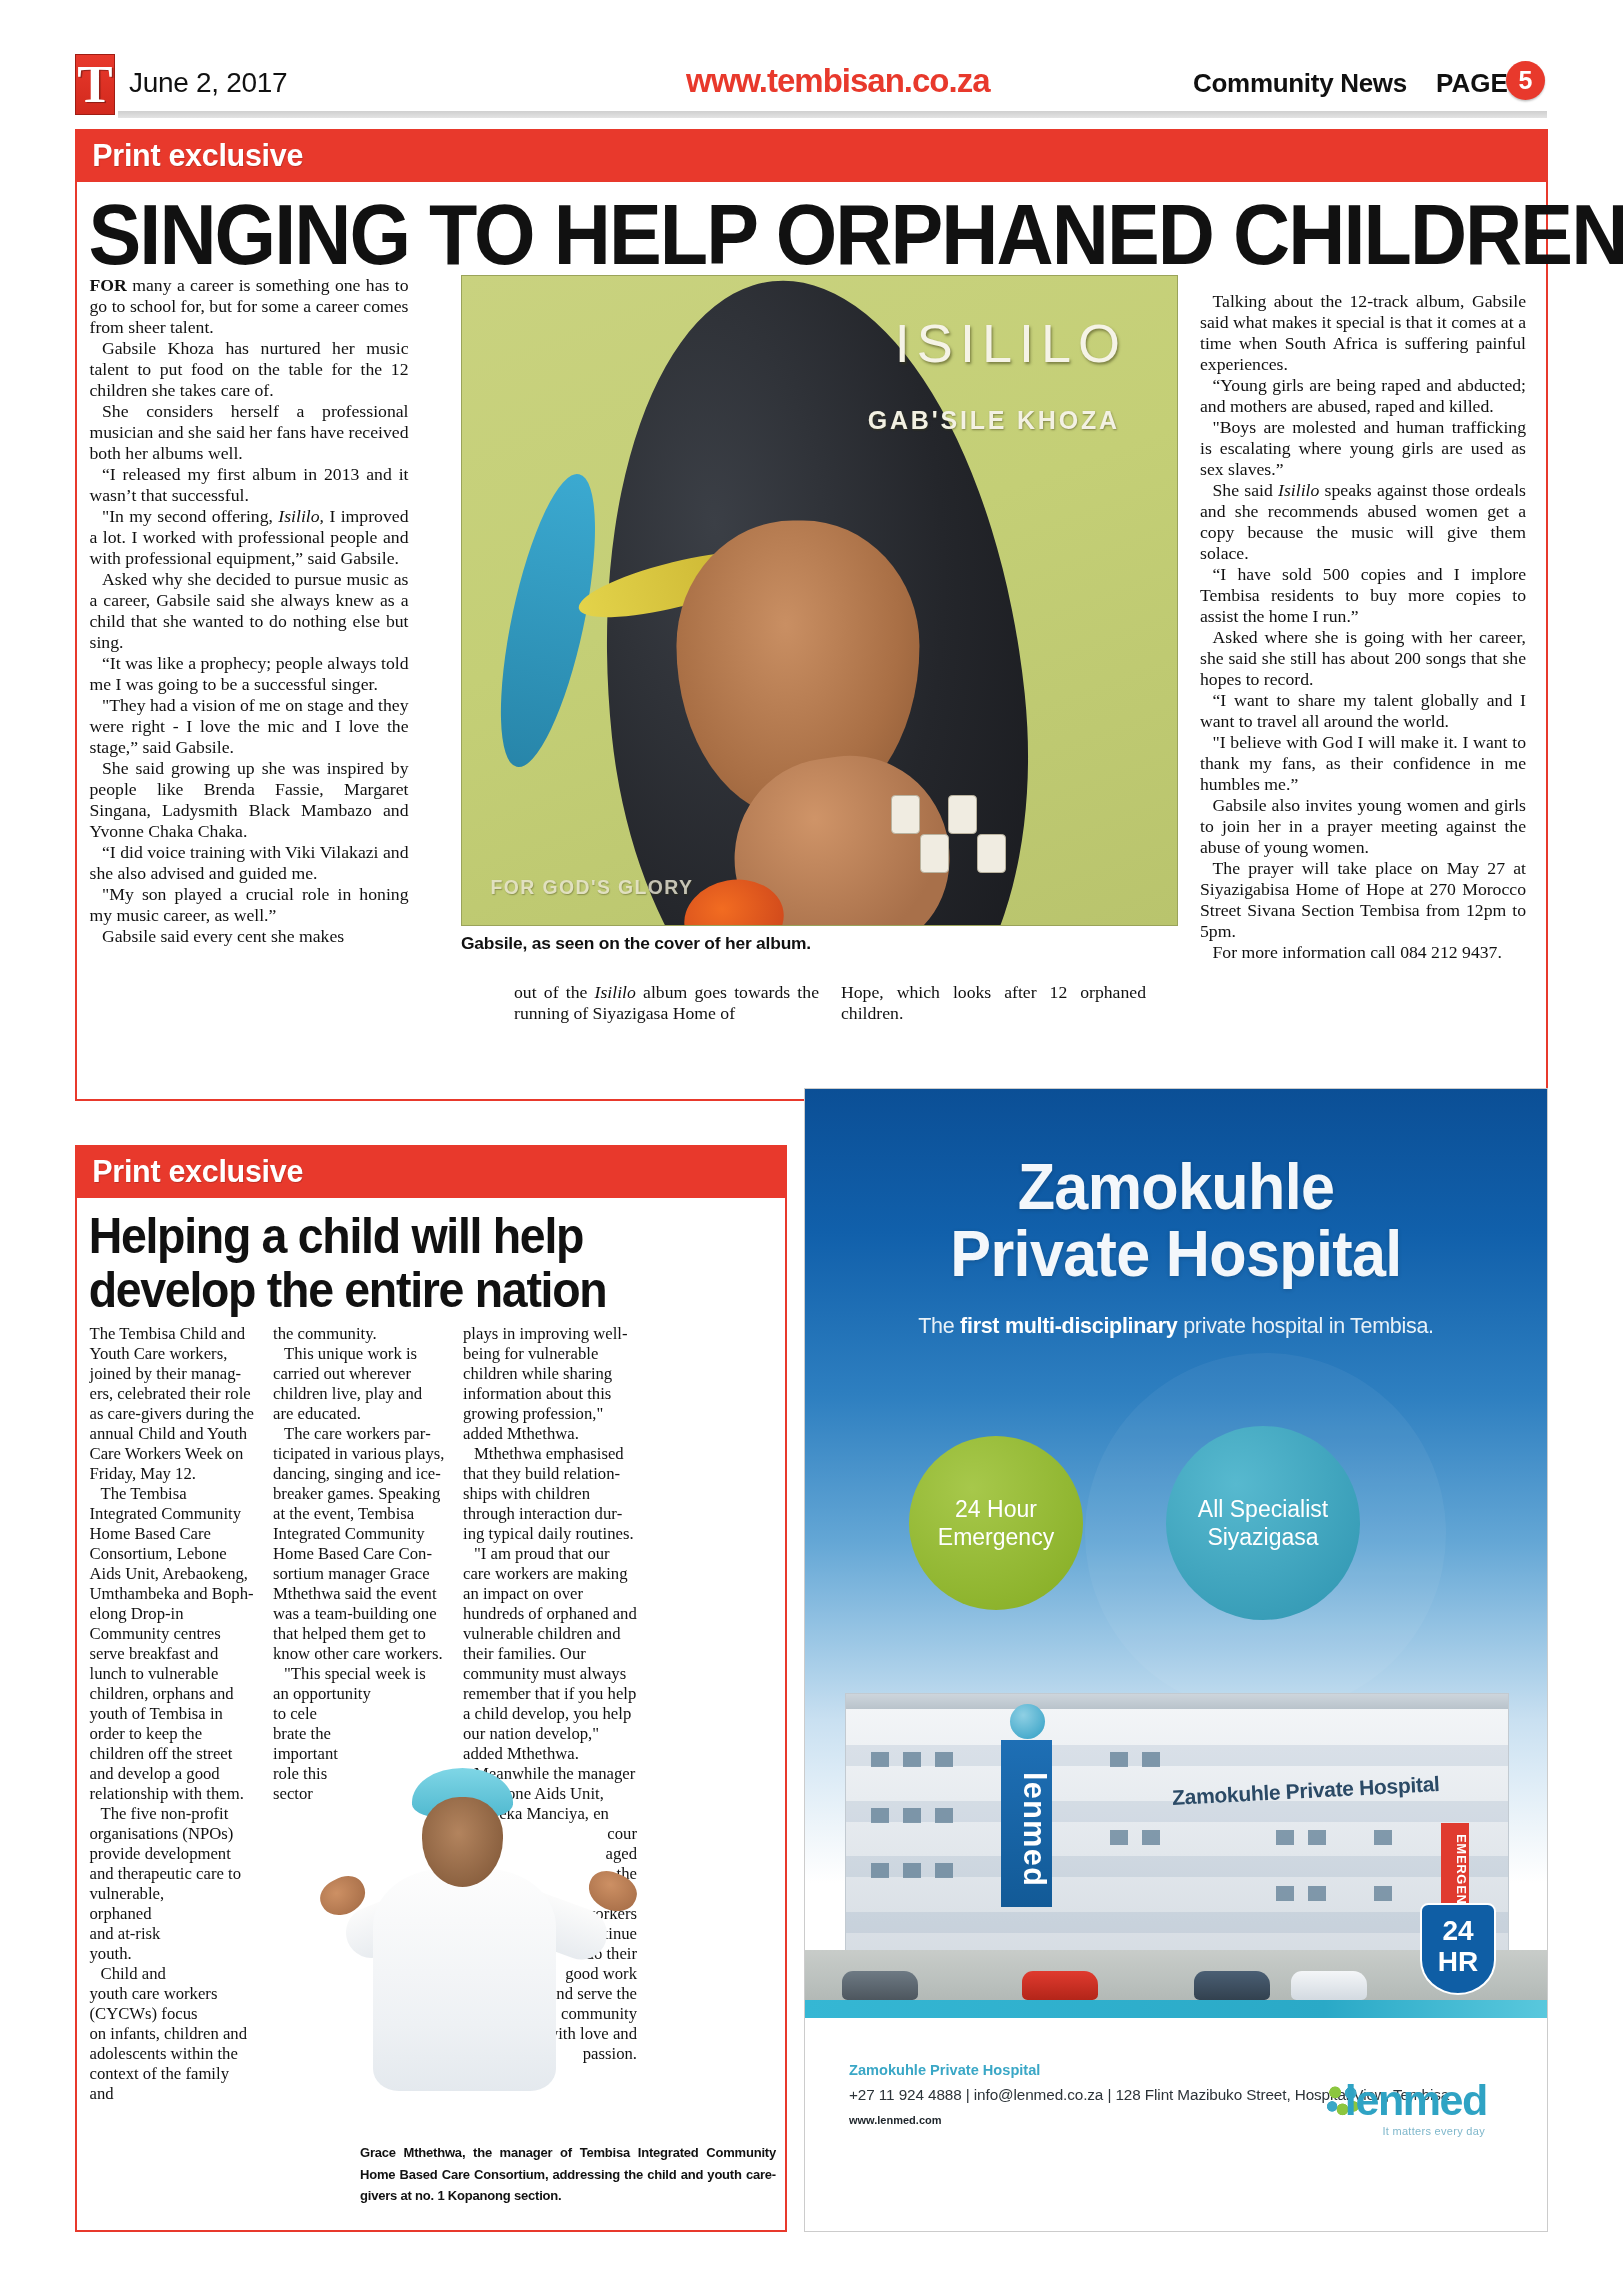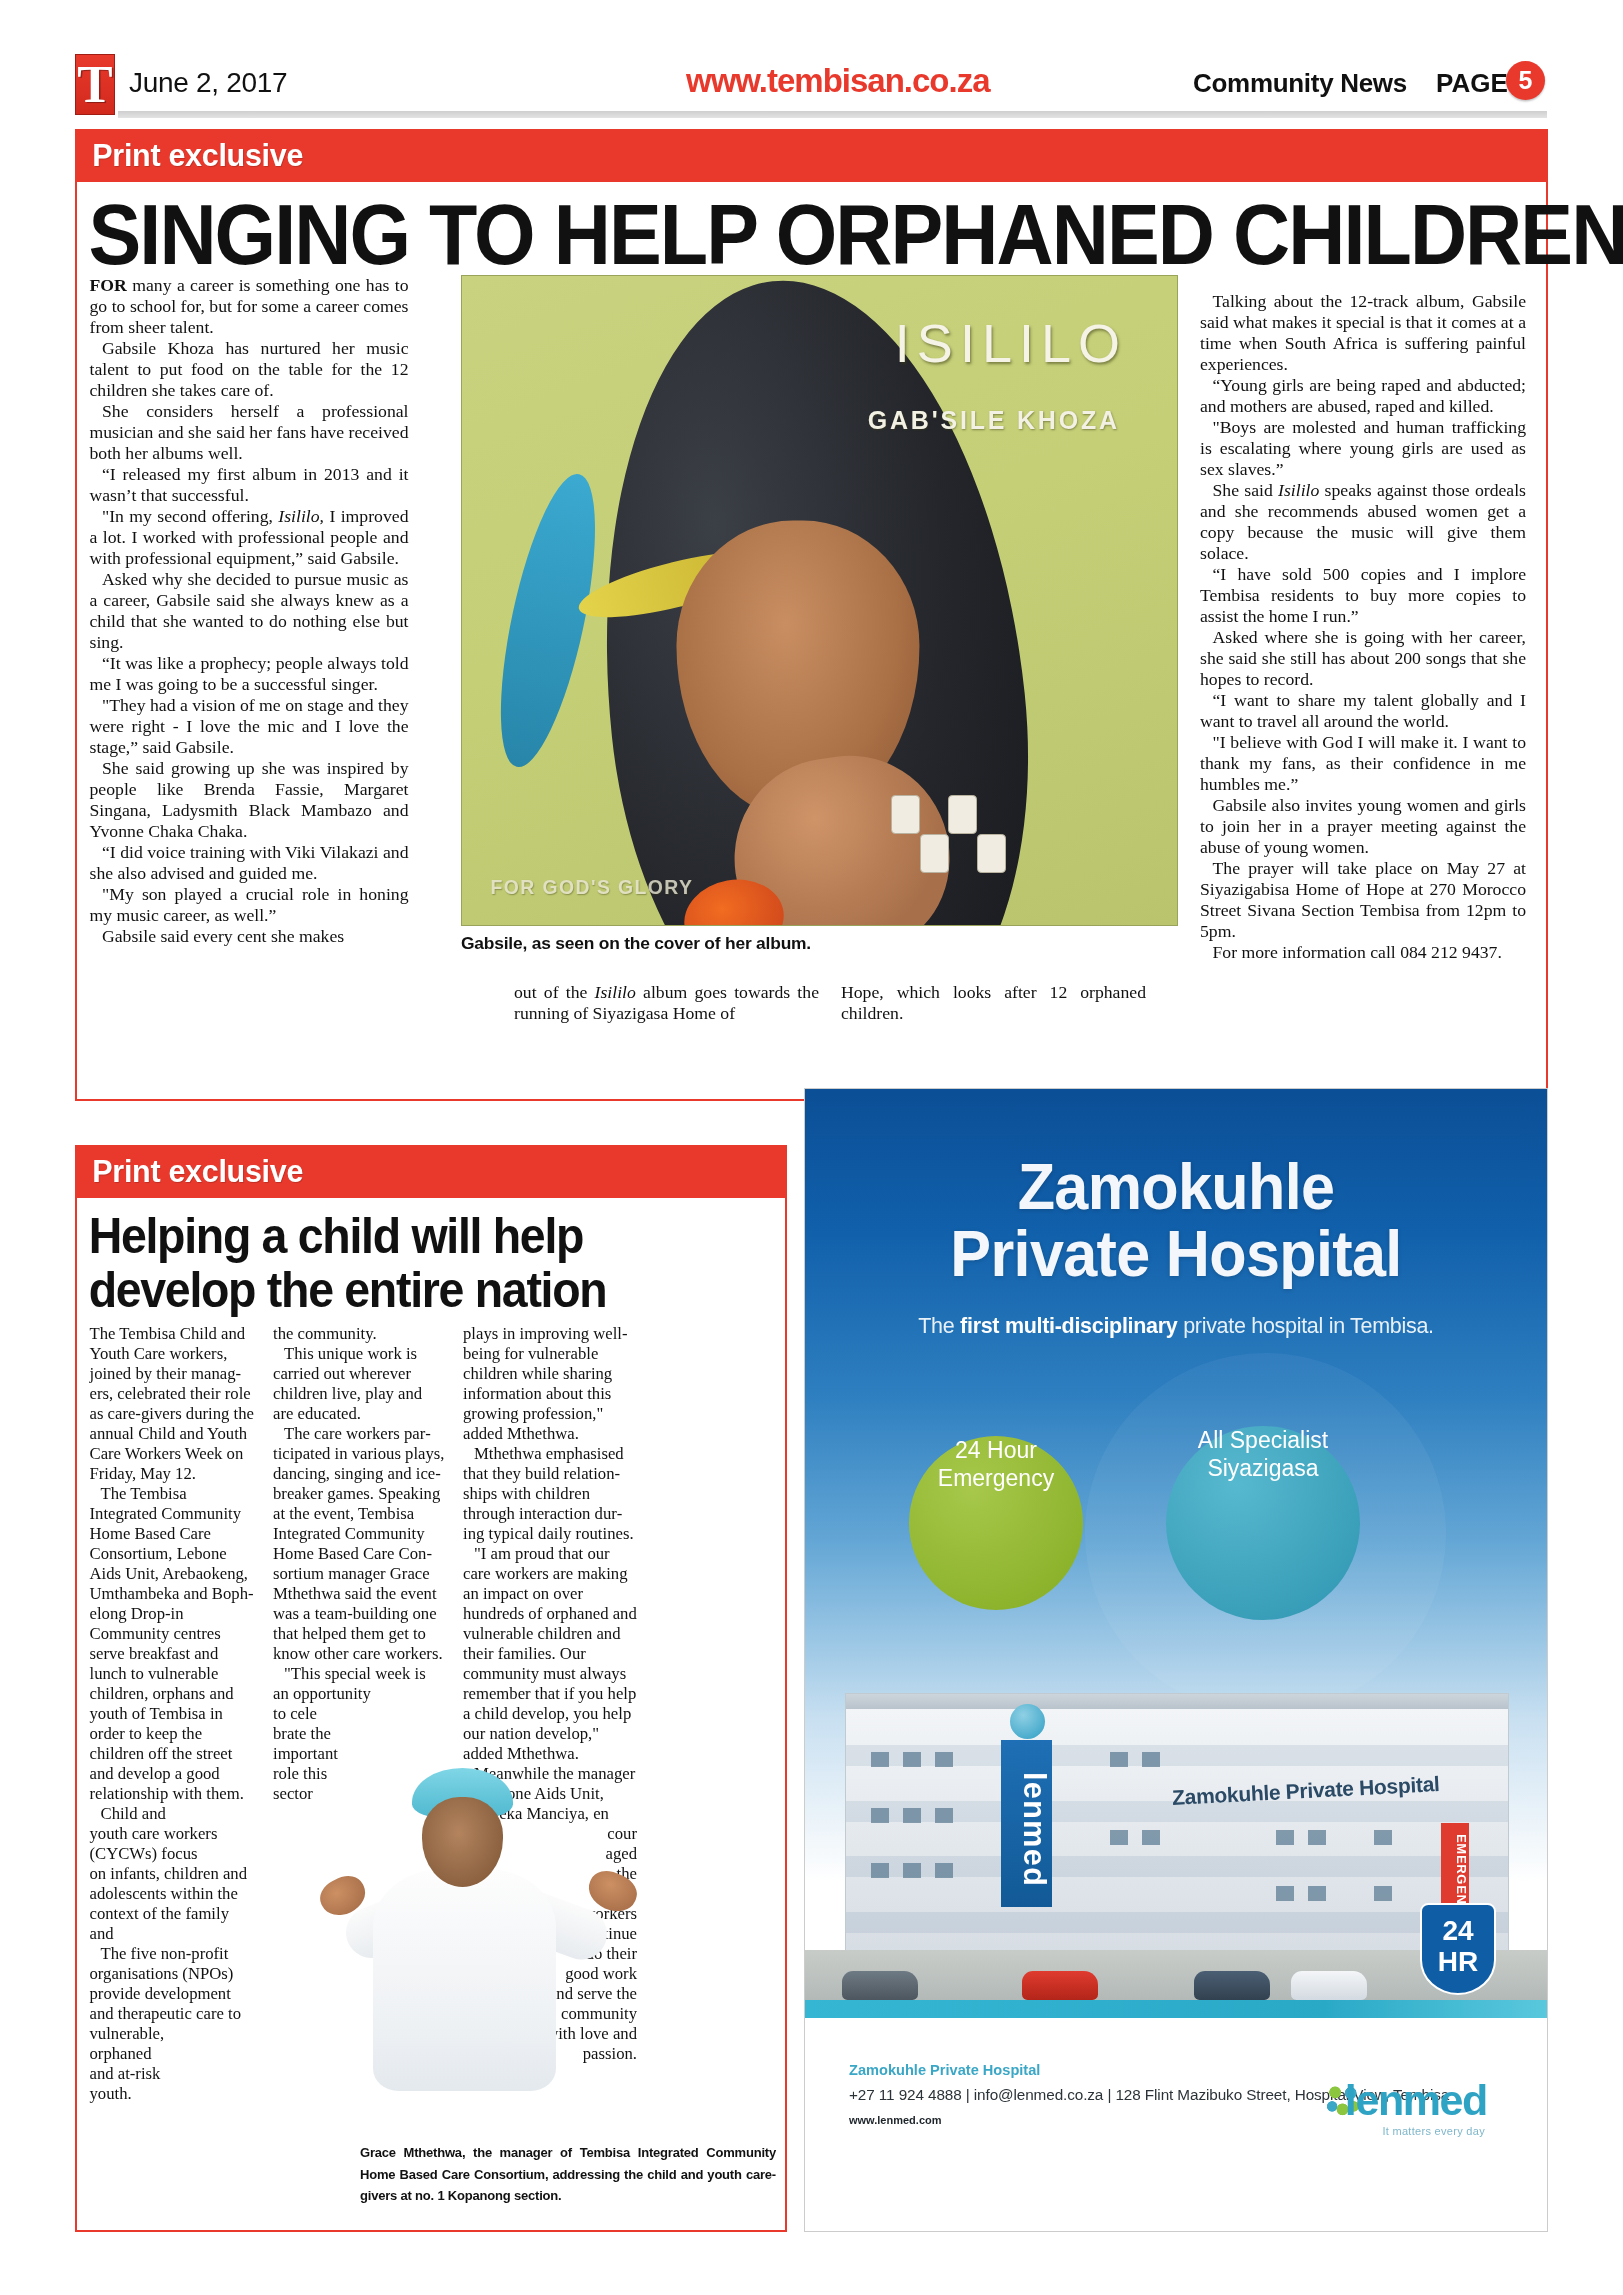--- a/index.html
+++ b/index.html
@@ -365,21 +365,21 @@
     font-family: "Liberation Sans", sans-serif;
     font-size: 21.5px;
     letter-spacing: -0.3px;
     color: #e8f1f8;
   }
   .ad-tagline b { font-weight: bold; color: #ffffff; }
 
   .ad-bubble {
     position: absolute;
     border-radius: 50%;
-    display: flex; justify-content: center;
+    display: flex; align-items: center; justify-content: center;
     text-align: center;
     font-family: "Liberation Sans", sans-serif;
     font-size: 23px;
     line-height: 28px;
     color: #ffffff;
   }
   #bubble-emergency {
     left: 104px; top: 347px; width: 174px; height: 174px;
     background: radial-gradient(circle at 36% 30%, #a7c84b, #84ac22);
   }
@@ -628,22 +628,22 @@
   <div class="headline-sub">
     <div>Helping a child will help</div>
     <div>develop the entire nation</div>
   </div>
 
   <div class="s2-body">
 
     <div class="s2-col" id="s2-col1">
       <p class="no-indent" style="text-indent:0">The Tembisa Child and Youth Care workers, joined by their manag­ers, celebrated their role as care-givers during the annual Child and Youth Care Workers Week on Friday, May 12.</p>
       <p>The Tembisa Integrated Community Home Based Care Consortium, Lebone Aids Unit, Arebaokeng, Umthambeka and Boph­elong Drop-in Communi­ty centres serve breakfast and lunch to vulnerable children, orphans and youth of Tembisa in order to keep the children off the street and develop a good relationship with them.</p>
+      <p>The five non-profit organisations (NPOs) provide development and therapeutic care to vul­nerable,<br>orphaned<br>and at-risk<br>youth.</p>
       <p>Child and<br>youth care workers (CYCWs) focus<br>on infants, children and adolescents within the context of the family and</p>
-      <p>The five non-profit organisations (NPOs) provide development and therapeutic care to vul­nerable,<br>orphaned<br>and at-risk<br>youth.</p>
     </div>
 
     <div class="s2-col" id="s2-col2">
       <p class="no-indent" style="text-indent:0">the community.</p>
       <p>This unique work is carried out wherever children live, play and are educated.</p>
       <p>The care workers par­ticipated in various plays, dancing, singing and ice-breaker games. Speaking at the event, Tembisa Integrated Community Home Based Care Con­sortium manager Grace Mthethwa said the event was a team-building one that helped them get to know other care workers.</p>
       <p>"This special week is an opportunity<br>to cele­<br>brate the<br>important<br>role this<br>sector</p>
     </div>
 
     <div class="s2-col" id="s2-col3">

